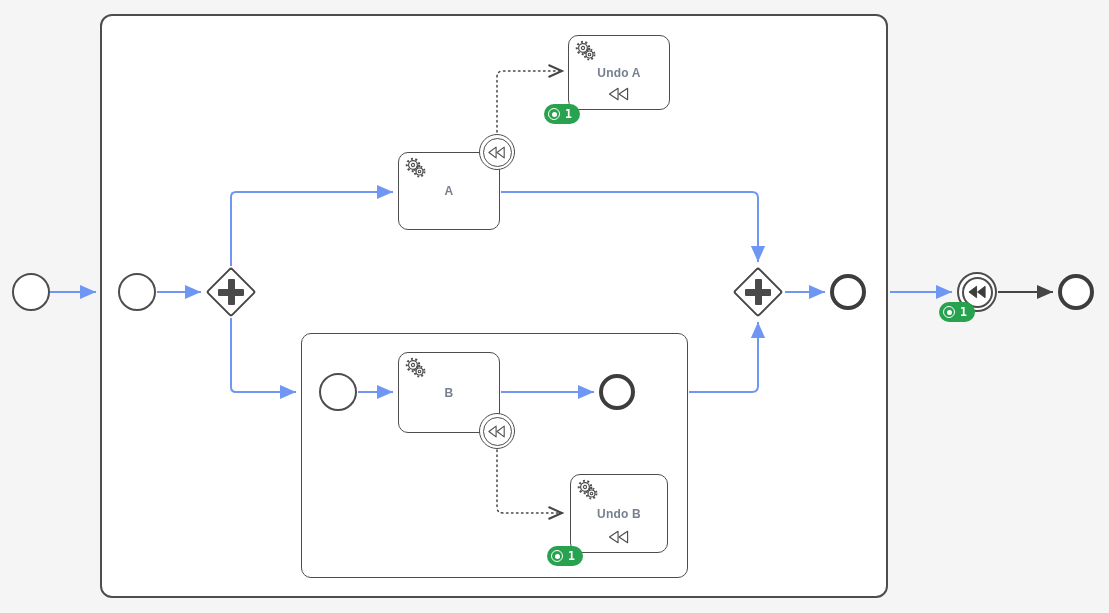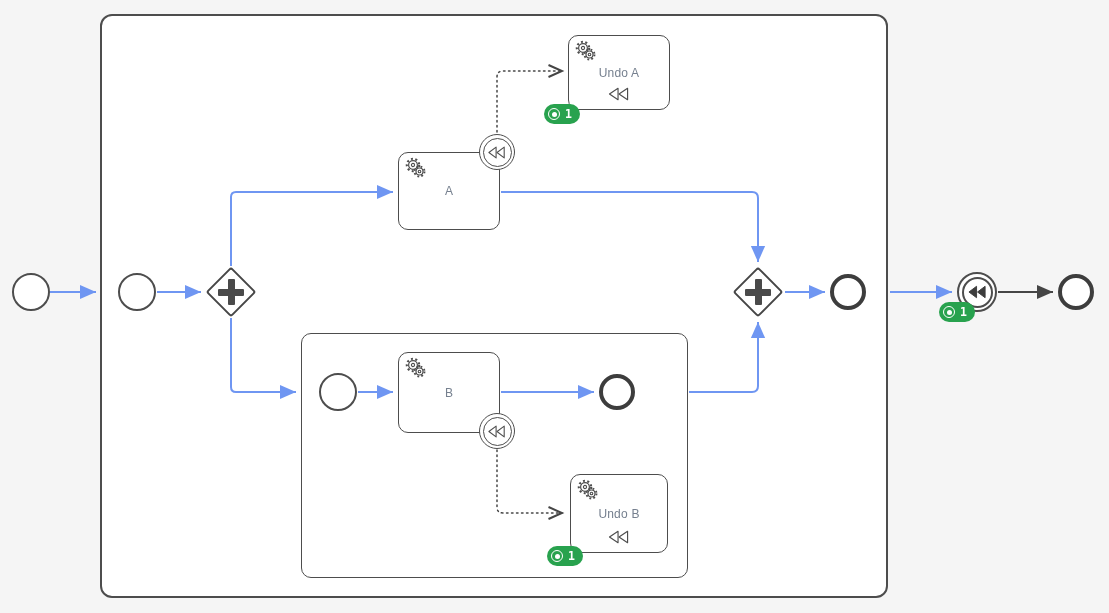--- a/index.html
+++ b/index.html
@@ -29,21 +29,21 @@
     background:#fff; border:2px solid #464646; border-radius:3px; transform:rotate(45deg);
   }
   .gateway .bar-h, .gateway .bar-v { position:absolute; background:#4a4a4a; border-radius:1px; }
   .gateway .bar-h { width:26px; height:7px; left:13px; top:22.5px; }
   .gateway .bar-v { width:7px; height:26px; left:22.5px; top:13px; }
   
   .task {
     position:absolute; background:#fff; border:1.5px solid #4d4d4d; border-radius:10px;
     display:flex; align-items:center; justify-content:center;
   }
-  .task .label { font-size:12px; color:#76808f; letter-spacing:.2px; }
+  .task .label { font-size:12px; color:#76808f; letter-spacing:.2px;font-weight:bold; }
   .task .gear { position:absolute; top:4px; left:5px; }
   .task .comp-marker { position:absolute; bottom:4px; left:50%; transform:translateX(-50%); }
   
   .badge {
     position:absolute; height:20px; display:inline-flex; align-items:center; gap:5px;
     background:#28a24e; border-radius:10px; padding:0 8px 0 4px; z-index:9;
   }
   .badge .token-ring {
     width:12px; height:12px; border:1.7px solid #fff; border-radius:50%;
     display:flex; align-items:center; justify-content:center;

